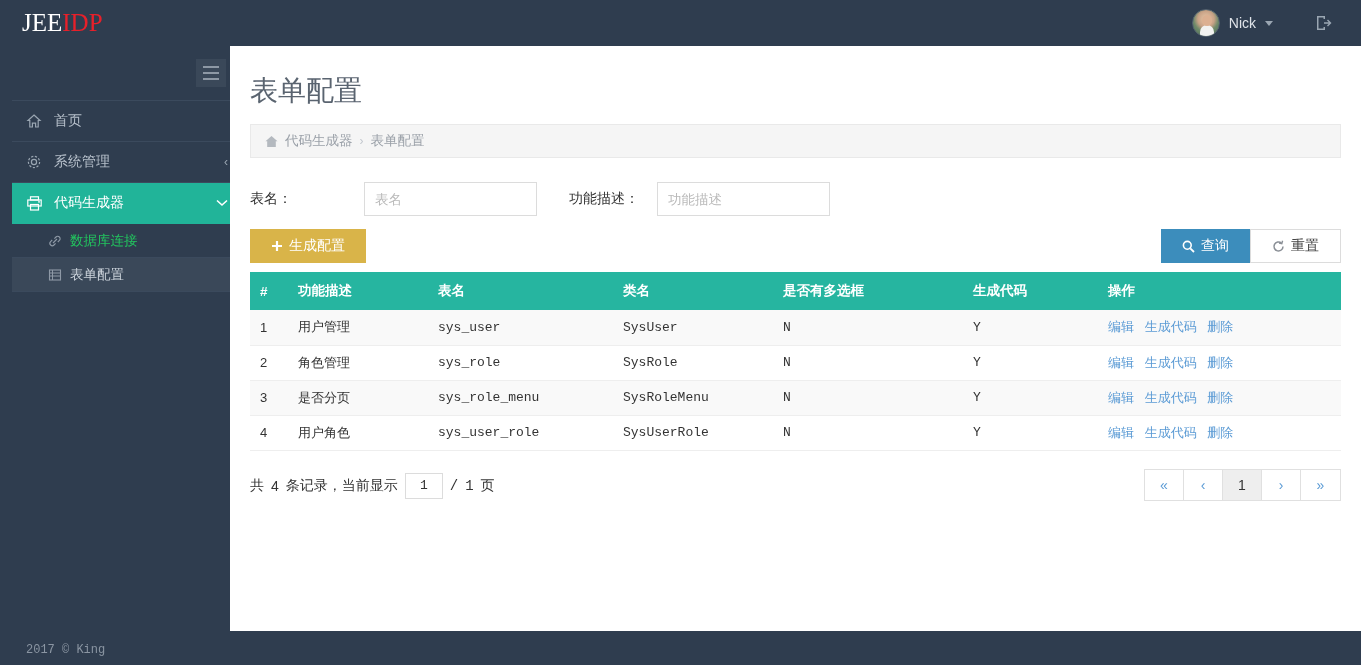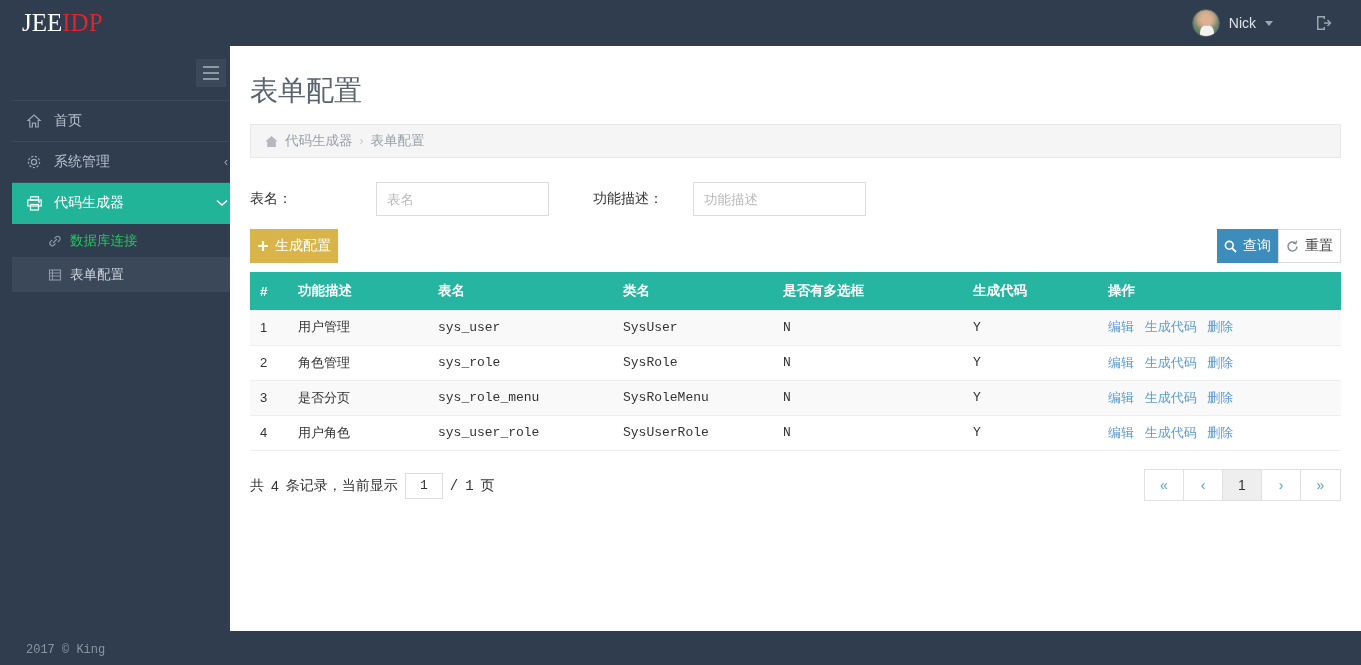--- a/index.html
+++ b/index.html
@@ -124,39 +124,39 @@
     background: #f5f5f5; border: 1px solid #e9e9e9;
     height: 34px; display: flex; align-items: center;
     padding: 0 14px; font-size: 13.5px; color: #9aa0a8; gap: 7px;
   }
   .breadcrumb .crumb-link { color: #9aa0a8; text-decoration: none; cursor: pointer; }
   .breadcrumb .sep { color: #c3c8ce; font-size: 12px; }
   .breadcrumb .crumb-current { color: #9aa0a8; }
 
   .filter-row {
     display: flex; align-items: center;
-    padding-top: 24px; gap: 16px;
+    padding-top: 24px; gap: 4px;
   }
   .field-label { font-size: 14px; color: #333; width: 110px; }
   .field-label.second { width: 112px; padding-left: 28px; }
   .text-input {
     width: 173px; height: 34px; border: 1px solid #dcdcdc;
     padding: 0 10px; font-size: 13.5px; color: #333;
     background: #fff; outline: none;
   }
   .text-input::placeholder { color: #b9b9b9; }
 
   .action-row {
     display: flex; align-items: flex-start; padding-top: 13px;
     position: relative; height: 48px;
   }
   .btn {
     height: 34px; border: none; font-size: 14px; cursor: pointer;
     display: inline-flex; align-items: center; gap: 6px;
-    padding: 0 7px; color: #fff;
+    padding: 0 21px; color: #fff;
   }
   .btn-generate { background: #d9b449; }
   .btn-search { background: #3c8dbc; }
   .btn-reset {
     background: #ffffff; color: #444; border: 1px solid #dcdcdc;
   }
   .right-btns {
     position: absolute; right: 0; top: 13px; display: flex; gap: 0;
   }
 

